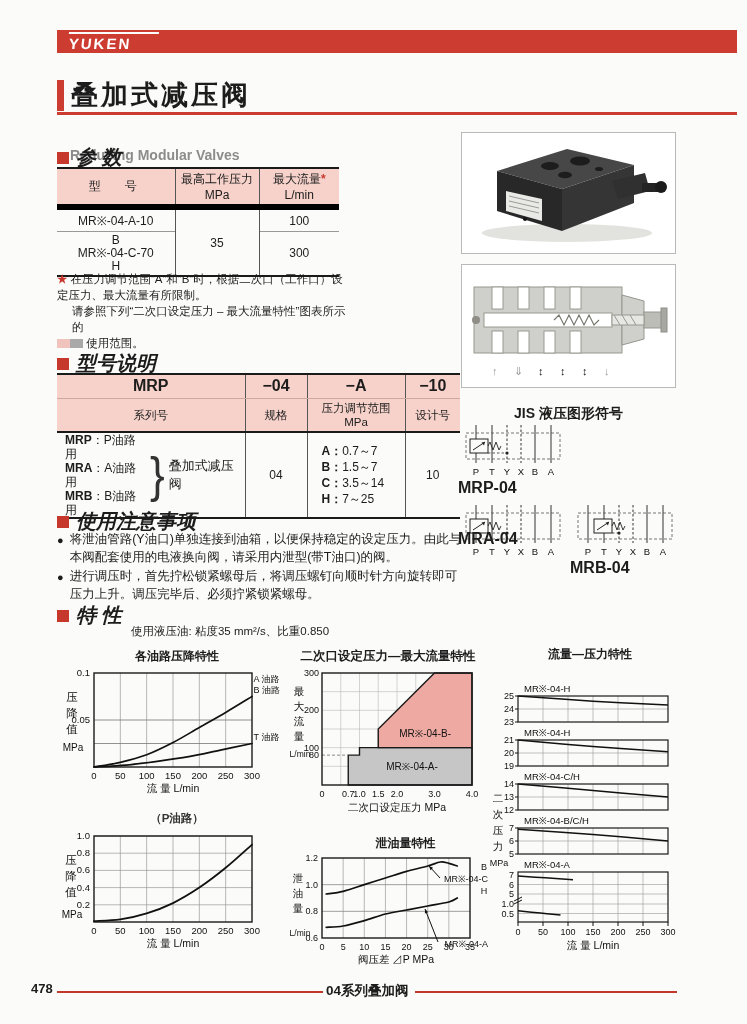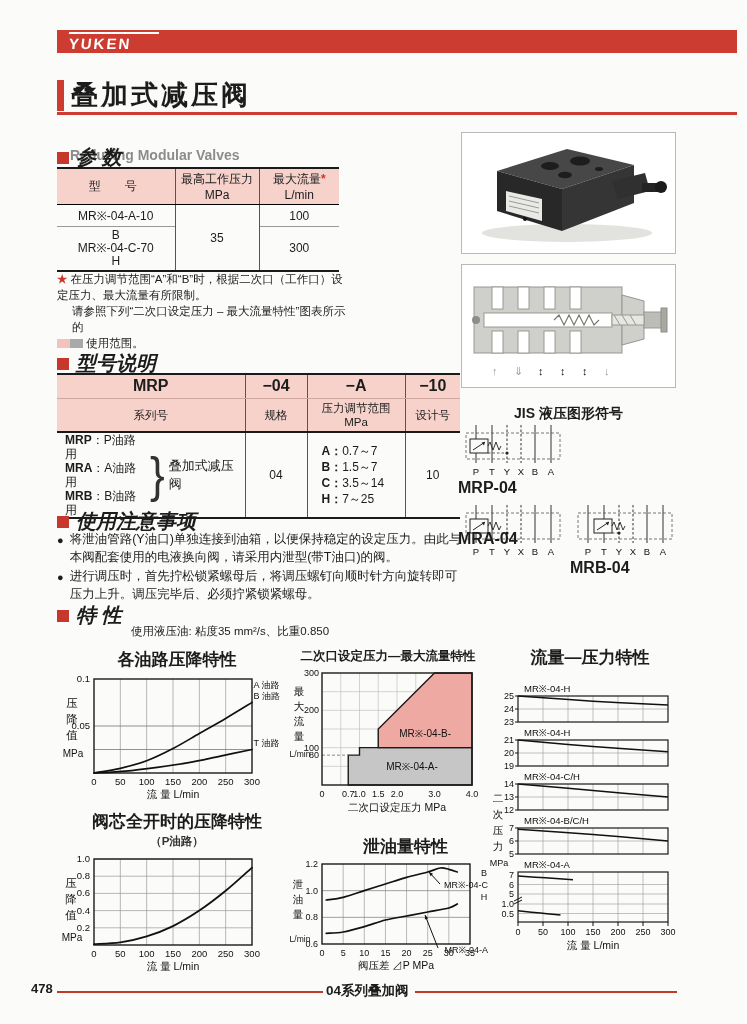--- a/index.html
+++ b/index.html
@@ -19,21 +19,21 @@
 
   .sec-h { position:absolute; display:flex; align-items:center; gap:7px; font-weight:bold; font-size:20px;font-style:italic; }
   .sq { width:12px; height:12px; background:#c7382c; flex:0 0 auto; }
 
   
   .ptable { position:absolute; left:57px; top:167px; width:282px; border-collapse:collapse; font-size:12px; text-align:center;
             border-top:2px solid #1a1a1a; border-bottom:2px solid #1a1a1a; }
   .ptable td { border-left:1px solid #555; padding:2px 2px; }
   .ptable td:first-child { border-left:none; }
   .ptable .hd { background:#f6d2cb; height:36px; font-size:12px; }
-  .ptable .hd td { border-bottom:1px solid #000000; }
+  .ptable .hd td { border-bottom:6px solid #000000; }
   .ptable .r1 td { height:22px; }
   .ptable .r2 td { border-top:1px solid #999; height:41px; line-height:13px; }
   .star { color:#c7382c; font-weight:bold; }
 
   .pnote { position:absolute; left:57px; top:271px; width:296px; font-size:11.5px; line-height:16px; }
   .pnote .body { display:inline; }
   .sw { display:inline-block; width:13px; height:9px; vertical-align:-1px; }
   .sw-pink { background:#f0c4bd; }
   .sw-gray { background:#a9a9a9; }
 
@@ -64,21 +64,21 @@
 
   
   .note-item { display:flex; gap:6px; font-size:12.5px; line-height:17.5px; margin-bottom:2px; }
   .note-item .bullet { flex:0 0 auto; font-size:11px; padding-top:1px; }
   #notes-list { position:absolute; left:57px; top:531px; width:412px; }
 
   .oil-note { position:absolute; left:131px; top:624px; font-size:11.5px; }
 
   
   .chart { position:absolute; }
-  .chart .ct { text-align:center; font-weight:bold; font-size:17px; white-space:nowrap; }
+  .chart .ct { text-align:center; font-weight:bold; font-size:12px; white-space:nowrap; }
   .chart .cs { text-align:center; font-size:11.5px; color:#333; margin-top:1px; }
   svg text { font-family:"Liberation Sans", sans-serif; }
 
   
   .footer-page { position:absolute; left:31px; top:981px; font-weight:bold; font-size:13px; }
   .fline { position:absolute; top:991px; height:2px; background:#c0392b; }
   .footer-center { position:absolute; left:326px; top:982px; font-weight:bold; font-size:13.5px; }
 </style>
 </head>
 <body>
@@ -492,21 +492,20 @@
           <text x="180" y="253" font-size="9" text-anchor="middle" fill="#111" font-weight="normal">300</text>
           <text x="105" y="267" font-size="10.5" text-anchor="middle" fill="#111" font-weight="normal">流 量  L/min</text>
           <text x="10" y="120" font-size="10.5" text-anchor="middle" fill="#111" font-weight="normal">二</text>
           <text x="10" y="136" font-size="10.5" text-anchor="middle" fill="#111" font-weight="normal">次</text>
           <text x="10" y="152" font-size="10.5" text-anchor="middle" fill="#111" font-weight="normal">压</text>
           <text x="10" y="168" font-size="10.5" text-anchor="middle" fill="#111" font-weight="normal">力</text>
           <text x="11" y="184" font-size="9" text-anchor="middle" fill="#111" font-weight="normal">MPa</text>
         </svg></div>
   </div>
   <div class="chart" style="left:58px; top:810px; width:238px;">
-    <div class="ct">阀芯全开时的压降特性</div>
     <div class="cs" style="font-weight:bold;">（P油路）</div>
     <div id="c4mount"><svg width="238" height="124">
           <line x1="62.33333333333333" y1="10" x2="62.33333333333333" y2="96" stroke="#999" stroke-width="0.7"></line>
           <line x1="88.66666666666666" y1="10" x2="88.66666666666666" y2="96" stroke="#999" stroke-width="0.7"></line>
           <line x1="115" y1="10" x2="115" y2="96" stroke="#999" stroke-width="0.7"></line>
           <line x1="141.33333333333331" y1="10" x2="141.33333333333331" y2="96" stroke="#999" stroke-width="0.7"></line>
           <line x1="167.66666666666669" y1="10" x2="167.66666666666669" y2="96" stroke="#999" stroke-width="0.7"></line>
           <line x1="36" y1="10" x2="194" y2="10" stroke="#999" stroke-width="0.7"></line>
           <line x1="36" y1="27.199999999999996" x2="194" y2="27.199999999999996" stroke="#999" stroke-width="0.7"></line>
           <line x1="36" y1="44.4" x2="194" y2="44.4" stroke="#999" stroke-width="0.7"></line>

